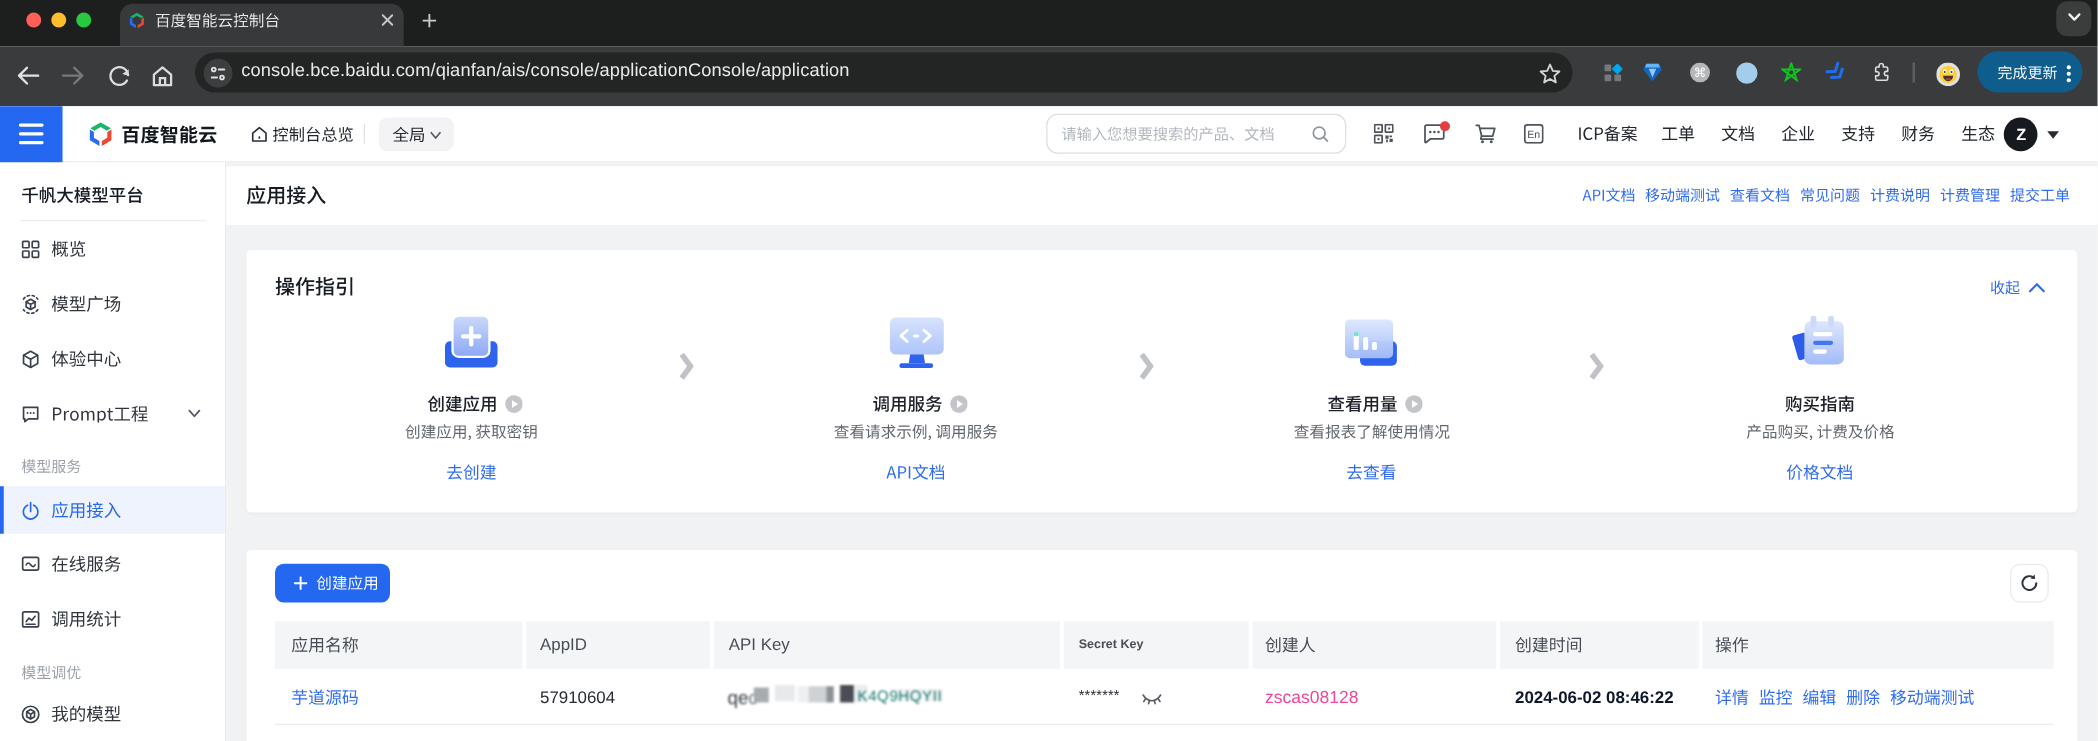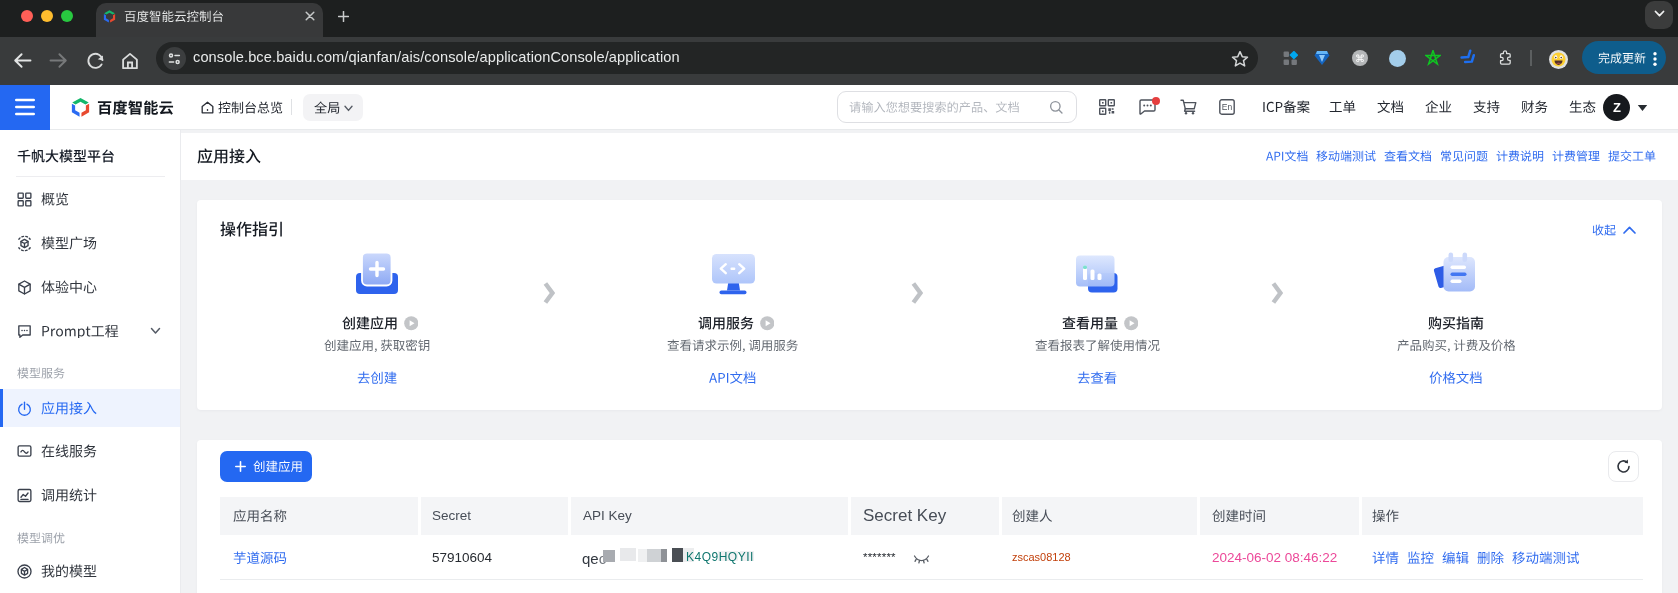--- a/index.html
+++ b/index.html
@@ -901,23 +901,23 @@
 <div class="abs" style="left:1199.5px;top:497px;width:159.0px;height:38px;background:#f4f5f7"></div>
 <div class="abs" style="left:1361.5px;top:497px;width:281.5px;height:38px;background:#f4f5f7"></div>
 <svg style="position:absolute;left:233px;top:509.4px" width="54.0" height="13.5" viewBox="0 -880 4000 1000" fill="#474d57">
     <g transform="scale(1,-1)">
       <use href="#g73" x="0"></use>
       <use href="#g74" x="1000"></use>
       <use href="#g147" x="2000"></use>
       <use href="#g148" x="3000"></use>
     </g>
   </svg>
-<span style="position:absolute;left:432px;top:509.4px;font-size:13.5px;color:#474d57;font-weight:400;line-height:13.5px;white-space:pre;">Secret</span>
+<span style="position:absolute;left:432px;top:509.4px;font-size:13.5px;color:#474d57;font-weight:400;line-height:13.5px;white-space:pre;">AppID</span>
 <span style="position:absolute;left:583px;top:509.4px;font-size:13.5px;color:#474d57;font-weight:400;line-height:13.5px;white-space:pre;">API Key</span>
-<span style="position:absolute;left:863px;top:509.4px;font-size:17px;color:#474d57;font-weight:400;line-height:13.5px;white-space:pre;">Secret Key</span>
+<span style="position:absolute;left:863px;top:509.4px;font-size:10px;color:#474d57;font-weight:700;line-height:13.5px;white-space:pre;">Secret Key</span>
 <svg style="position:absolute;left:1012px;top:509.4px" width="40.5" height="13.5" viewBox="0 -880 3000 1000" fill="#474d57">
     <g transform="scale(1,-1)">
       <use href="#g114" x="0"></use>
       <use href="#g115" x="1000"></use>
       <use href="#g149" x="2000"></use>
     </g>
   </svg>
 <svg style="position:absolute;left:1212px;top:509.4px" width="54.0" height="13.5" viewBox="0 -880 4000 1000" fill="#474d57">
     <g transform="scale(1,-1)">
       <use href="#g114" x="0"></use>
@@ -957,22 +957,22 @@
       <span style="position:absolute;left:108px;top:7px;font-size:12px;color:#0f766e;letter-spacing:0.5px">K4Q9HQYII</span>
     </div>
   </div>
 <span style="position:absolute;left:863px;top:551.6px;font-size:11.5px;color:#272b31;font-weight:400;line-height:11.5px;white-space:pre;letter-spacing:0.2px;">*******</span>
 <svg class="abs" style="left:913px;top:552px" width="17" height="13" viewBox="0 0 17 13">
 <g fill="none" stroke="#575c64" stroke-width="1.3" stroke-linecap="round">
 <path d="M1.5 4 C3.5 7.2 6 8.6 8.5 8.6 C11 8.6 13.5 7.2 15.5 4"></path>
 <path d="M3.3 7.2 L2 9.3 M6.5 8.5 L5.9 10.9 M10.5 8.5 L11.1 10.9 M13.7 7.2 L15 9.3"></path>
     </g>
   </svg>
-<span style="position:absolute;left:1012px;top:550.9px;font-size:11px;color:#c2410c;font-weight:400;line-height:13.5px;white-space:pre;">zscas08128</span>
-<span style="position:absolute;left:1212px;top:550.9px;font-size:13.5px;color:#ec4899;font-weight:400;line-height:13.5px;white-space:pre;">2024-06-02 08:46:22</span>
+<span style="position:absolute;left:1012px;top:550.9px;font-size:14px;color:#ec4899;font-weight:400;line-height:13.5px;white-space:pre;">zscas08128</span>
+<span style="position:absolute;left:1212px;top:550.9px;font-size:13.5px;color:#0f172a;font-weight:700;line-height:13.5px;white-space:pre;">2024-06-02 08:46:22</span>
 <svg style="position:absolute;left:1372px;top:550.9px" width="27.0" height="13.5" viewBox="0 -880 2000 1000" fill="#2f6bef">
     <g transform="scale(1,-1)">
       <use href="#g158" x="0"></use>
       <use href="#g137" x="1000"></use>
     </g>
   </svg>
 <svg style="position:absolute;left:1407.0px;top:550.9px" width="27.0" height="13.5" viewBox="0 -880 2000 1000" fill="#2f6bef">
     <g transform="scale(1,-1)">
       <use href="#g159" x="0"></use>
       <use href="#g5" x="1000"></use>

